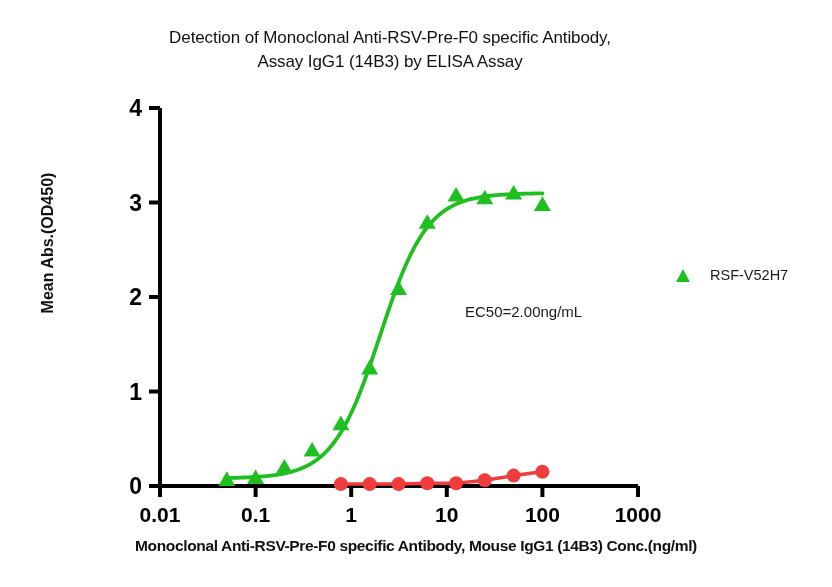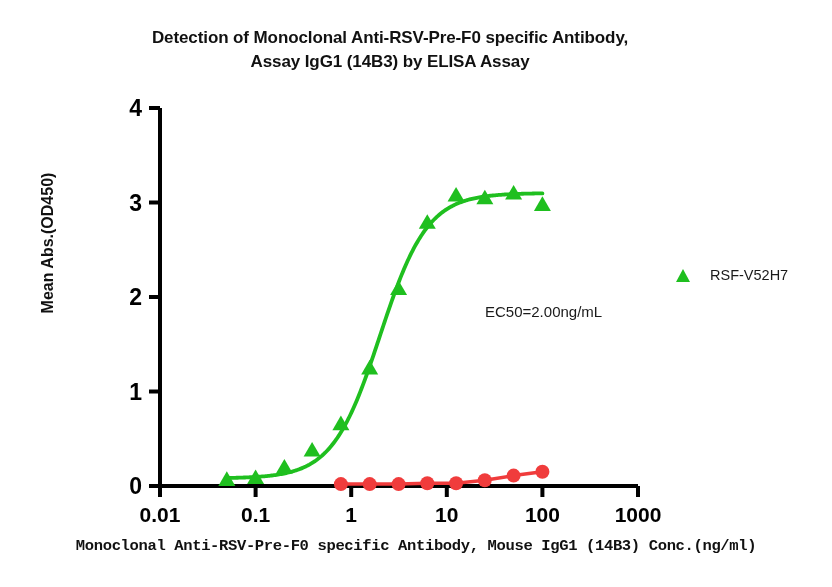--- a/index.html
+++ b/index.html
@@ -22,37 +22,36 @@
     width: 832px;
     height: 587px;
   }
   .chart-title {
     position: absolute;
     left: 60px;
     top: 26px;
     width: 660px;
     text-align: center;
     font-size: 17px;
-    font-weight: bold;
+    font-weight: normal;
     line-height: 1.42;
     letter-spacing: -0.1px;
     color: #111111;
   }
   .chart-title div { white-space: nowrap; }
   .x-axis-label {
     position: absolute;
     left: 0px;
     top: 537px;
     width: 832px;
     text-align: center;
     font-size: 15.5px;
     font-weight: bold;
     letter-spacing: -0.35px;
     color: #111111;
-    font-family: Liberation Mono, monospace;
   }
   .y-axis-label {
     position: absolute;
     left: -52px;
     top: 234px;
     width: 200px;
     text-align: center;
     font-size: 16px;
     font-weight: bold;
     transform: rotate(-90deg);
@@ -92,21 +91,20 @@
     border-left: 7.5px solid transparent;
     border-right: 7.5px solid transparent;
   }
   .ec50-note {
     position: absolute;
     left: 465px;
     top: 303px;
     font-size: 15px;
     color: #1a1a1a;
     white-space: nowrap;
-    margin-left: 20px;
   }
   svg { display: block; }
   text.tick {
     font-family: "Liberation Sans", sans-serif;
     font-weight: bold;
     fill: #000000;
   }
 </style>
 </head>
 <body>

